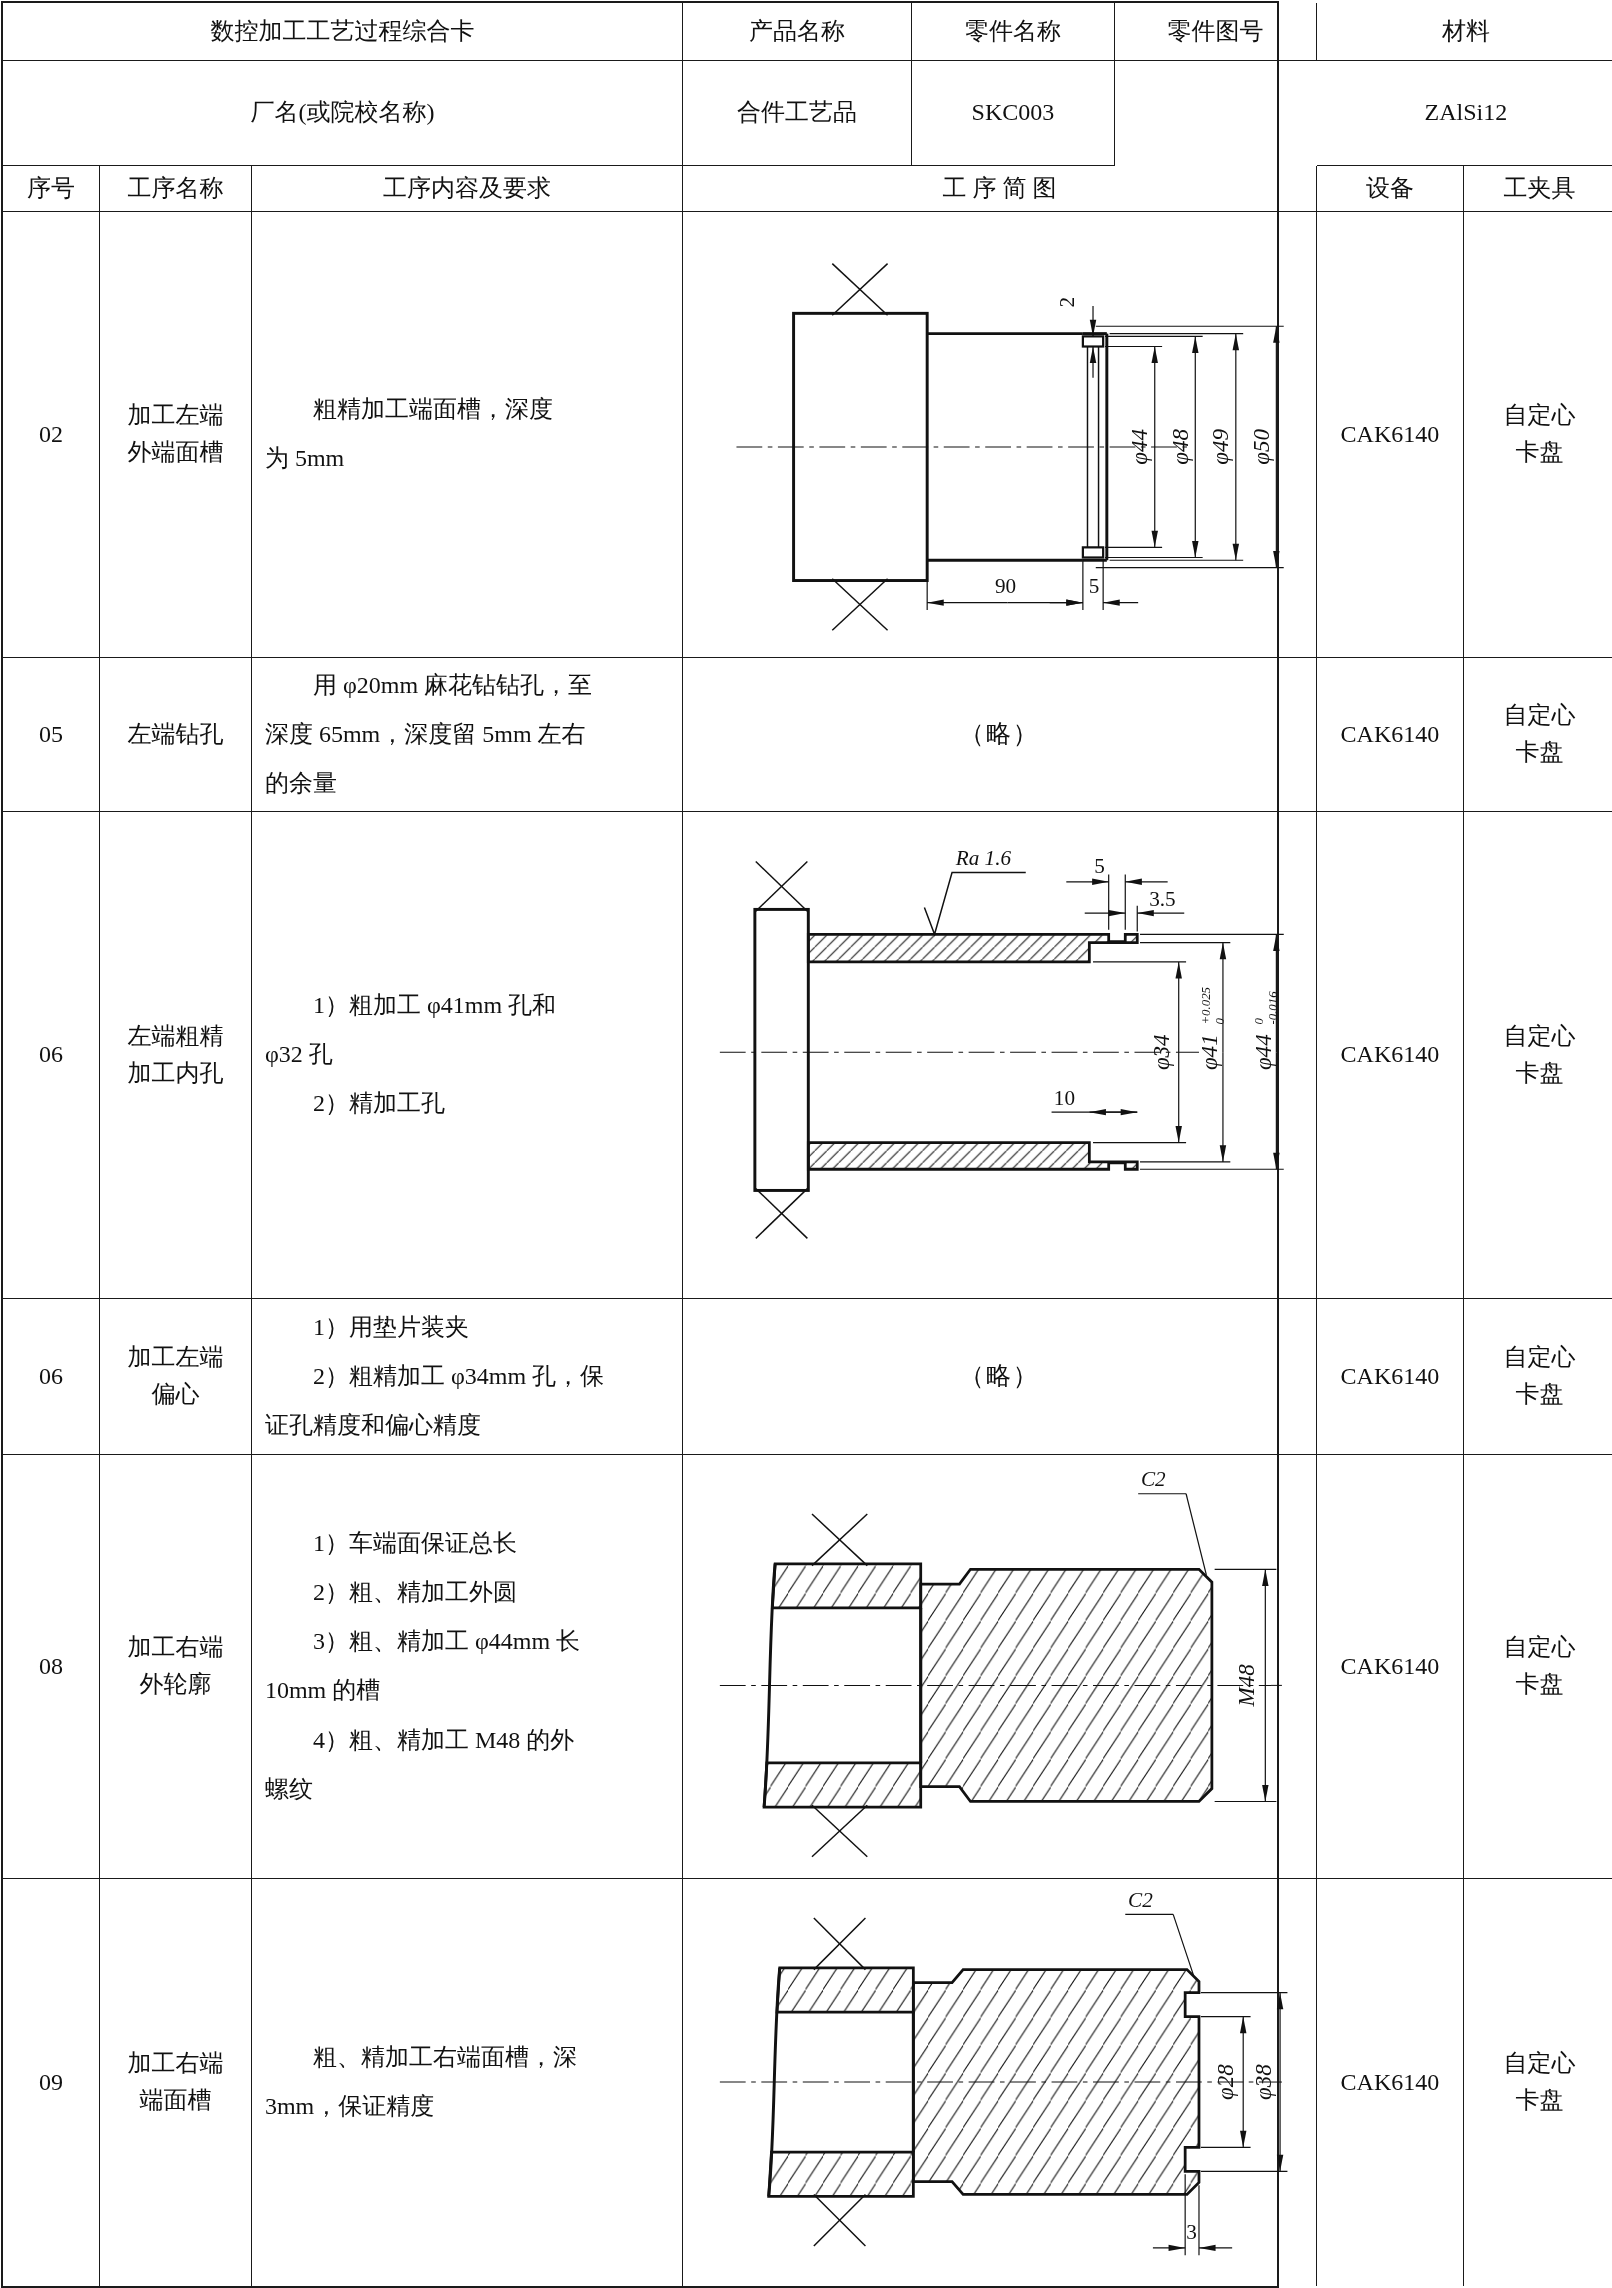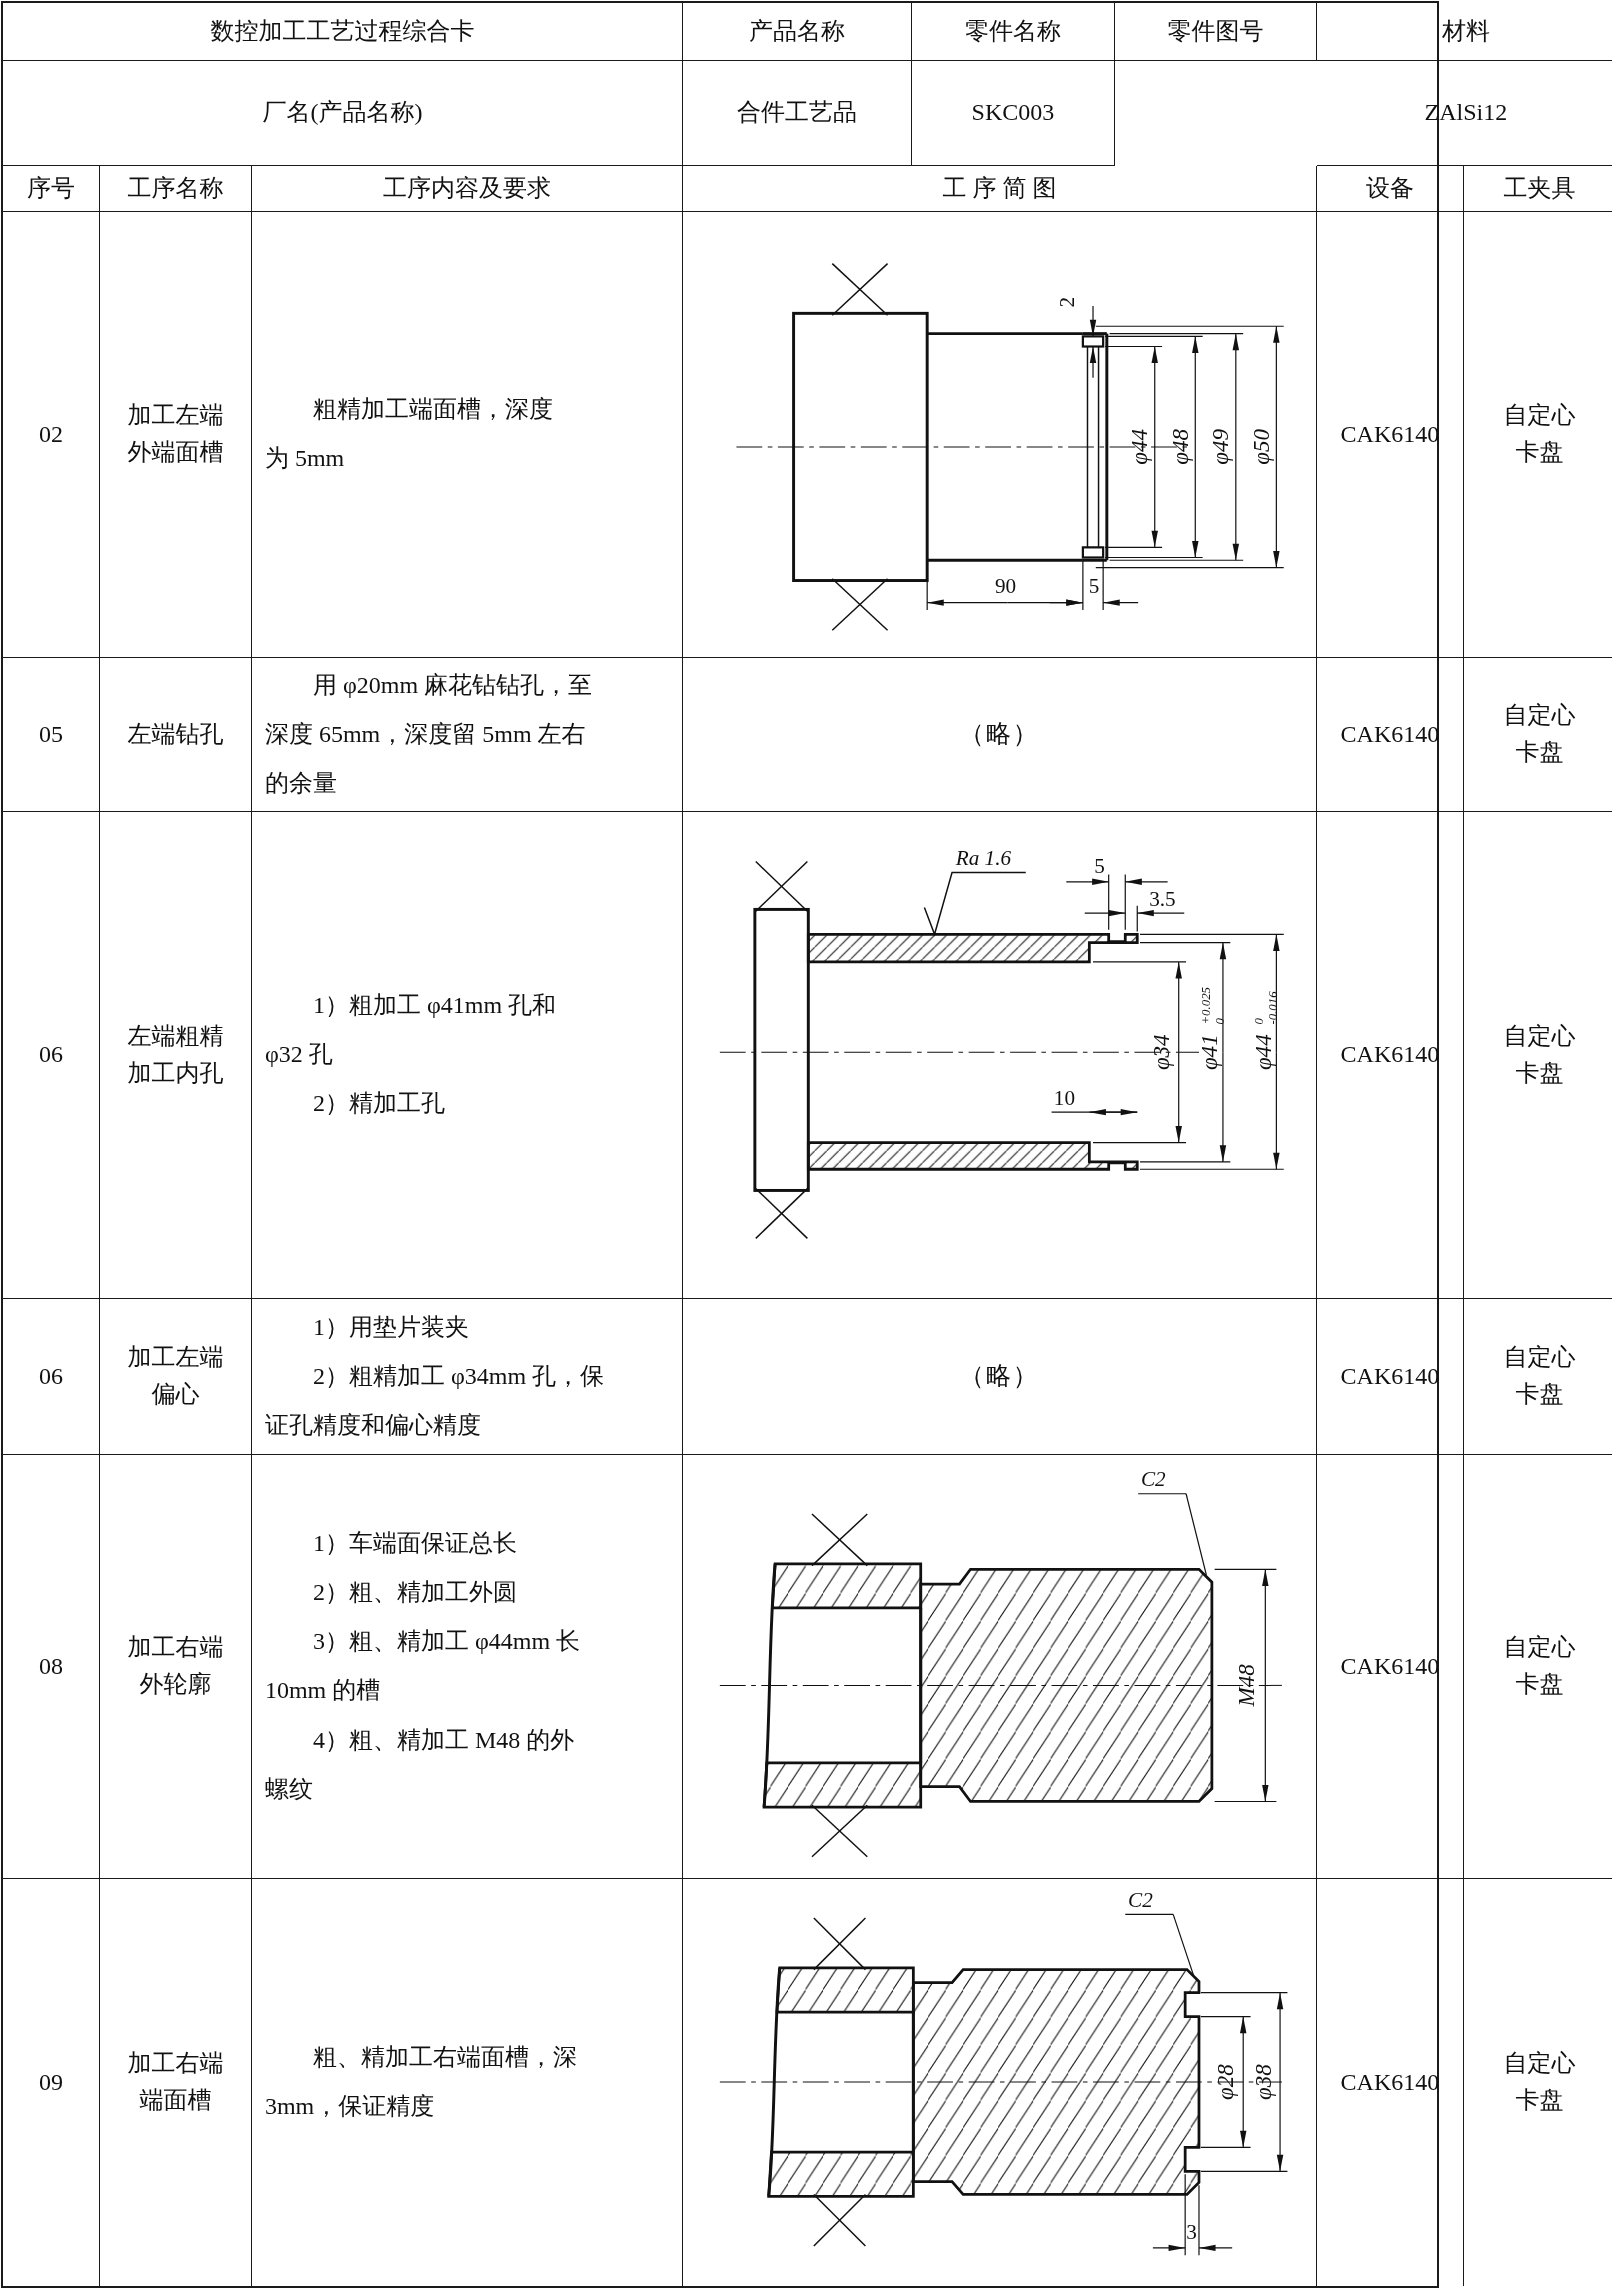--- a/index.html
+++ b/index.html
@@ -8,21 +8,21 @@
     font-family: "Liberation Serif", "DejaVu Serif", serif;
     color:#111;
     width:1612px;
   }
   .sheet { width:1612px; padding:0.9px 0 0 0.9px; }
   .grid {
     display:grid;
     grid-template-columns:97px 152px 431px 229px 203px 202px 147px 151px;
     grid-template-rows:58px 105px 46px 446px 154px 487px 156px 424px 407px;
     border:2.8px solid #1a1a1a;
-    width:1438px;
+    width:1278px;
   }
   .cell {
     border-right:1.8px solid #1a1a1a;
     border-bottom:1.8px solid #1a1a1a;
     display:flex; align-items:center; justify-content:center;
     text-align:center;
     font-size:24px;
     white-space:pre-line;
     line-height:1.55;
     overflow:hidden;
@@ -60,21 +60,21 @@
 
 <div class="sheet">
   <div class="grid">
 
     <div class="cell span-title">数控加工工艺过程综合卡</div>
     <div class="cell">产品名称</div>
     <div class="cell">零件名称</div>
     <div class="cell">零件图号</div>
     <div class="cell span-mat lr">材料</div>
 
-    <div class="cell span-title">厂名(产品名称)</div>
+    <div class="cell span-title">厂名(或院校名称)</div>
     <div class="cell">合件工艺品</div>
     <div class="cell">SKC003</div>
     <div class="cell span-mat lr">ZAlSi12</div>
 
     <div class="cell">序号</div>
     <div class="cell">工序名称</div>
     <div class="cell">工序内容及要求</div>
     <div class="cell sk">工 序 简 图</div>
     <div class="cell">设备</div>
     <div class="cell lr">工夹具</div>

